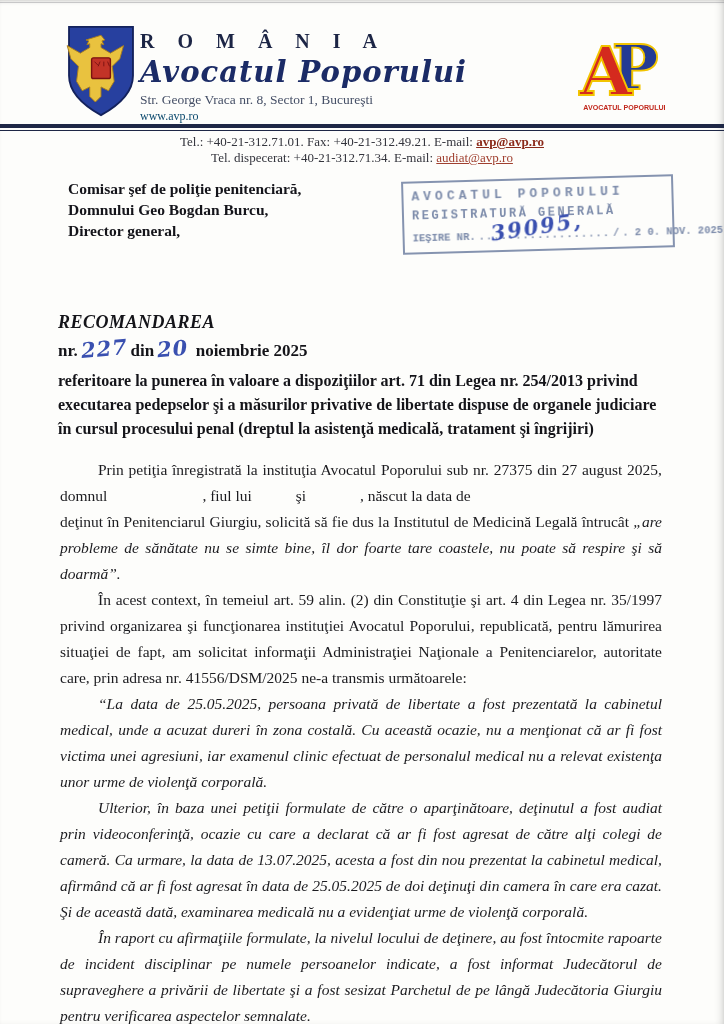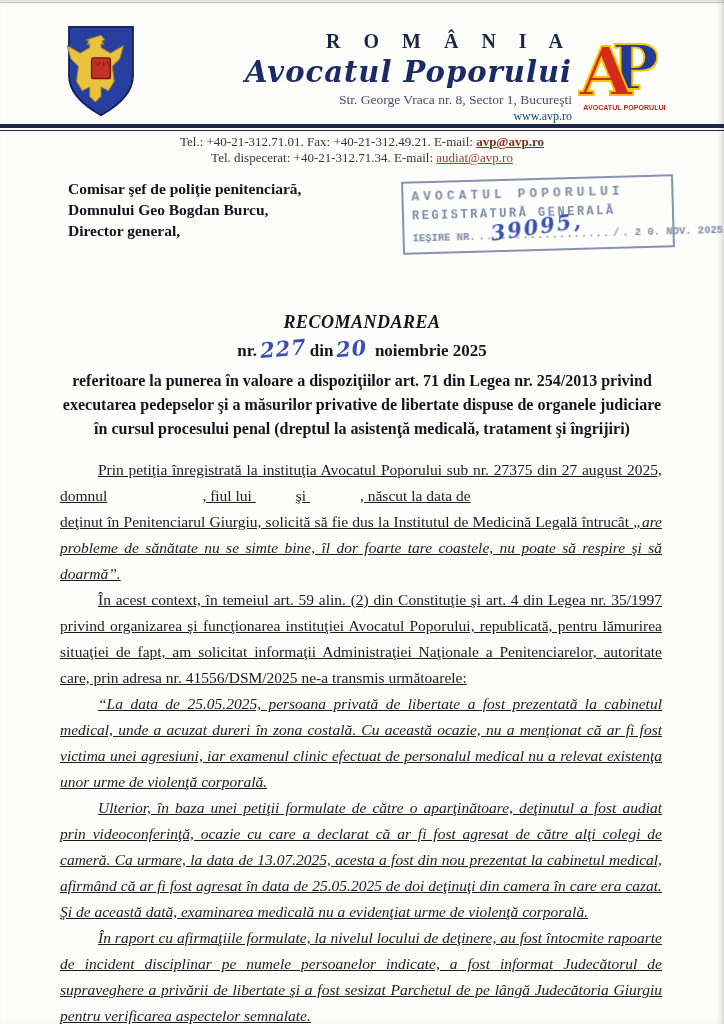--- a/index.html
+++ b/index.html
@@ -14,21 +14,21 @@
     box-shadow:inset -6px 0 10px -6px rgba(0,0,0,.25), inset 0 4px 6px -5px rgba(0,0,0,.3);
   }
   .scan-topline{position:absolute;top:2px;left:0;width:100%;height:1px;background:rgba(120,120,130,.35);}
 
   
   .letterhead{
     display:flex;align-items:flex-start;justify-content:space-between;
     padding:24px 48px 0 62px;height:96px;
   }
   .coa{width:78px;height:94px;flex:0 0 auto;}
-  .head-center{flex:1;text-align:right;padding-top:6px;}
+  .head-center{flex:1;text-align:left;padding-top:6px;}
   .country{
     font-weight:bold;font-size:20px;letter-spacing:9px;color:#1c2545;
     font-family:"Liberation Serif",serif;
   }
   .script{
     font-family:"DejaVu Serif",serif;font-style:italic;font-weight:bold;
     font-size:29px;color:#1b2b66;margin-top:2px;letter-spacing:1px;
   }
   .address{font-size:13.5px;color:#454f66;margin-top:3px;}
   .website{font-size:12px;color:#0c4a6e;margin-top:1px;}
@@ -57,33 +57,33 @@
   .stamp-row3{font-size:10.5px;font-weight:bold;margin-top:9px;display:flex;align-items:baseline;gap:3px;white-space:nowrap;}
   .stamp-dots{letter-spacing:1px;}
   .stamp-hand{
     position:absolute;left:86px;top:34px;
     font-family:"DejaVu Serif",serif;font-style:italic;
     font-size:21px;color:#3a50b0;transform:rotate(-7deg);
     filter:none;font-weight:bold;letter-spacing:2px;
   }
 
   
-  .title-block{margin-top:38px;text-align:center;padding:0 58px;}
+  .title-block{margin-top:38px;text-align:left;padding:0 58px;}
   .doc-heading{font-weight:bold;font-style:italic;font-size:18px;letter-spacing:.5px;color:#141419;}
   .doc-number{font-weight:bold;font-size:17px;margin-top:3px;color:#141419;}
   .hand{
     font-family:"DejaVu Serif",serif;font-style:italic;font-weight:bold;
     color:#3a50b0;font-size:21px;display:inline-block;transform:rotate(-5deg);
     margin:0 3px;letter-spacing:1px;
   }
   .subject{font-weight:bold;font-size:16px;line-height:24px;margin-top:8px;color:#141419;}
 
   
   .body-text{margin-top:16px;padding:0 62px 0 60px;font-size:15.5px;line-height:26px;text-align:justify;color:#1b1b1f;}
-  .body-text p{margin:0;text-indent:38px;text-decoration:underline;}
+  .body-text p{margin:0;text-indent:38px;}
   .quote{font-style:italic;}
   .redact-gap{display:inline-block;height:1px;}
   .g1{width:95px;} .g2{width:40px;} .g3{width:50px;}
   .iq{font-style:italic;}
 </style>
 </head>
 <body>
 
 <div class="page">
   <div class="scan-topline"></div>

